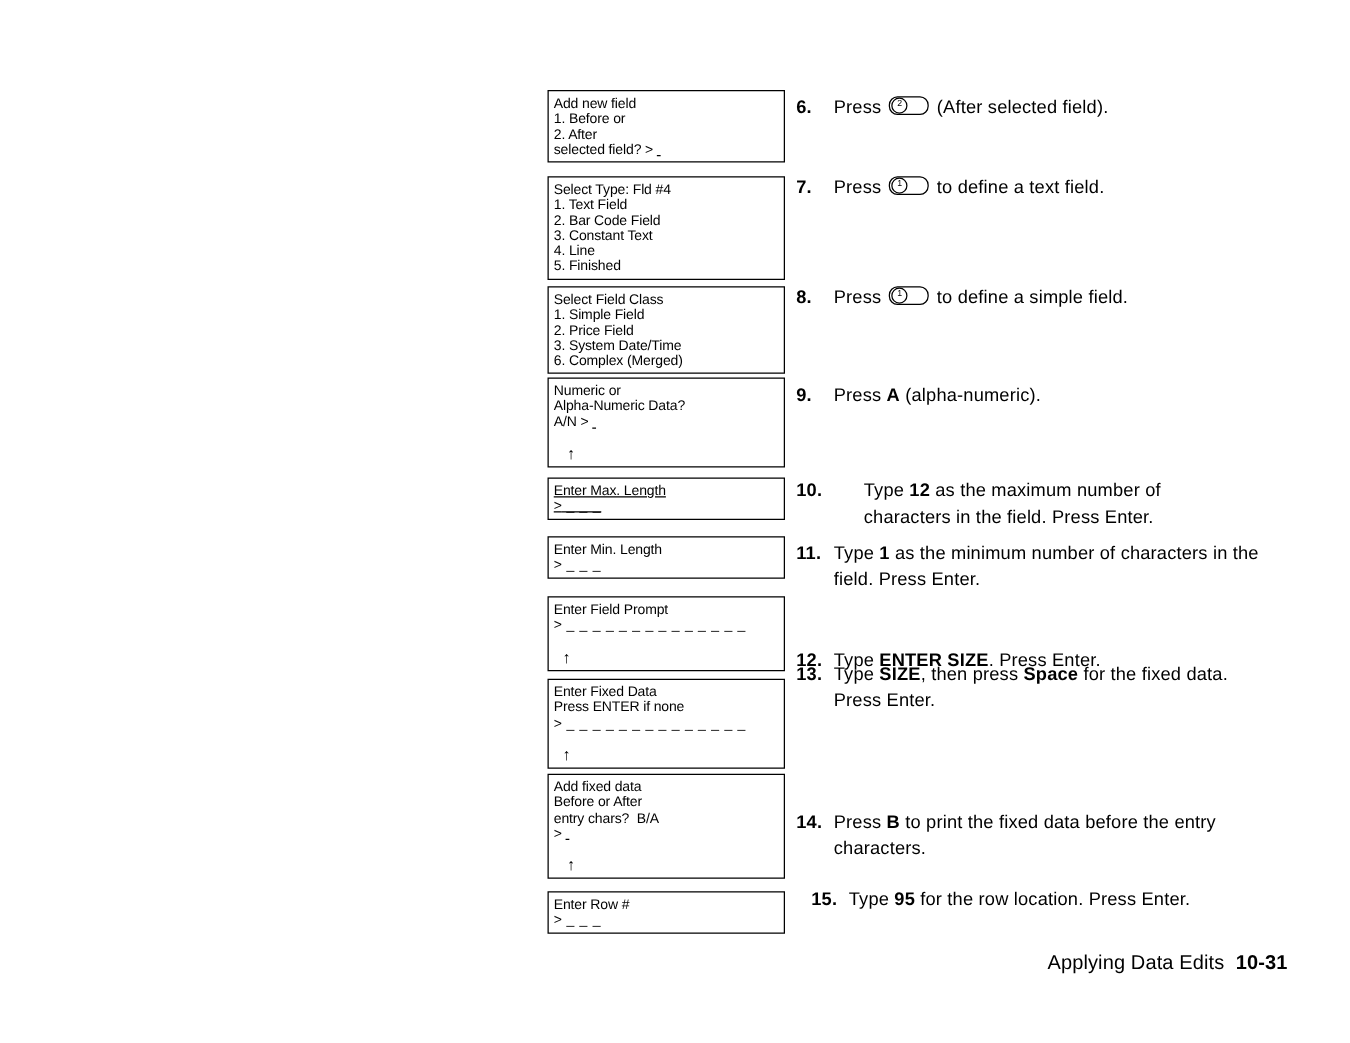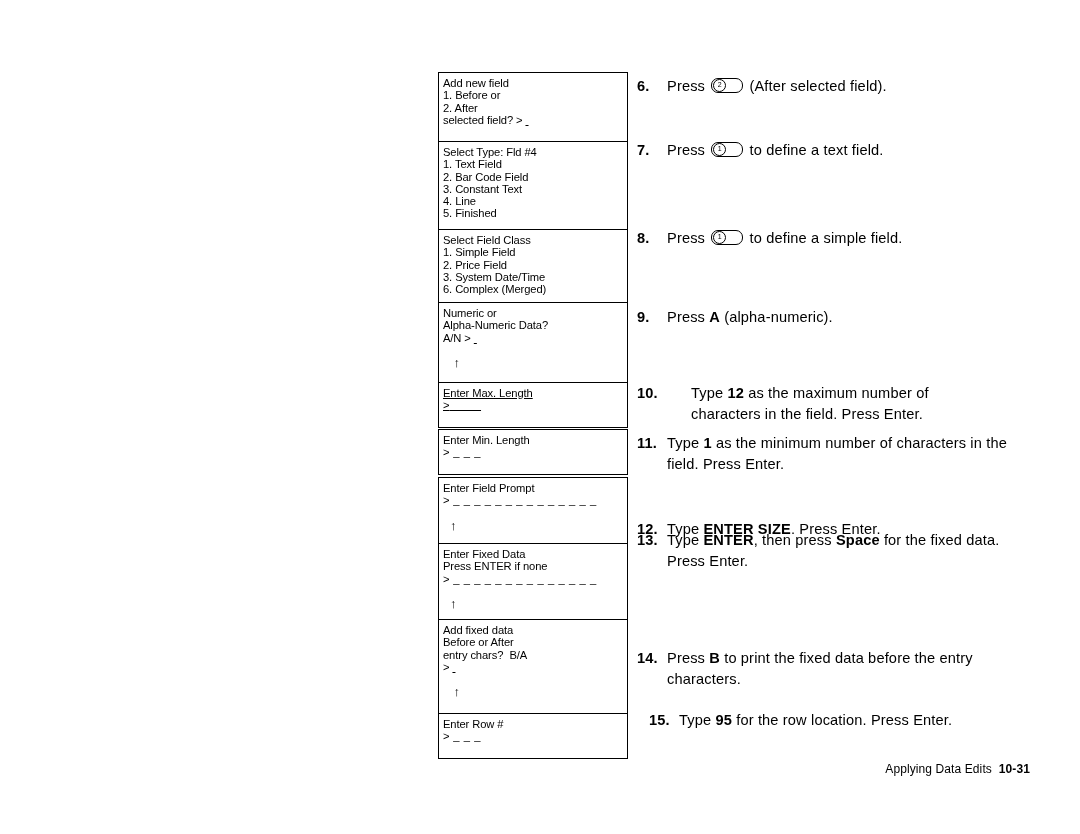--- a/index.html
+++ b/index.html
@@ -28,21 +28,21 @@
     position: absolute;
     left: 438px;
     top: 72px;
     width: 190px;
   }
   .lcd {
     box-sizing: border-box;
     width: 190px;
     border: 1.4px solid #000;
     background: #fff;
-    padding: 4px 0 15px 4px;
+    padding: 4px 0 3px 4px;
     margin-bottom: 5px;
     font-family: "Liberation Sans", sans-serif;
     font-size: 11.2px;
     line-height: 12.3px;
     letter-spacing: -0.1px;
   }
   .lcd .ln {
     white-space: pre;
     display: block;
   }
@@ -116,21 +116,21 @@
     text-align: center;
     font-family: "Liberation Sans", sans-serif;
     background: #fff;
   }
 
   
   .footer {
     position: absolute;
     right: 50px;
     top: 762px;
-    font-size: 12px;
+    font-size: 16px;
     letter-spacing: 0.1px;
     white-space: nowrap;
   }
   .footer .pg { font-weight: bold; }
 </style>
 </head>
 <body>
 
 <div id="page">
 
@@ -222,21 +222,21 @@
       <div class="step" style="top: 357px; width: 392px;">
         <span class="num">11.</span>
         <span class="body"><span>Type </span><b>1</b><span> as the minimum number of characters in the field.  Press Enter.</span></span>
       </div>
       <div class="step" style="top: 410px; width: 380px; margin-top: 33px;">
         <span class="num">12.</span>
         <span class="body"><span>Type </span><b>ENTER SIZE</b><span>.  Press Enter.</span></span>
       </div>
       <div class="step" style="top: 454px; width: 370px;">
         <span class="num">13.</span>
-        <span class="body"><span>Type </span><b>ENTER</b><span>, then press </span><b>Space</b><span> for the fixed data.  Press Enter.</span></span>
+        <span class="body"><span>Type </span><b>SIZE</b><span>, then press </span><b>Space</b><span> for the fixed data.  Press Enter.</span></span>
       </div>
       <div class="step" style="top: 572px; width: 392px;">
         <span class="num">14.</span>
         <span class="body"><span>Press </span><b>B</b><span> to print the fixed data before the entry characters.</span></span>
       </div>
       <div class="step" style="top: 634px; width: 380px; margin-left: 12px;">
         <span class="num">15.</span>
         <span class="body"><span>Type </span><b>95</b><span> for the row location.  Press Enter.</span></span>
       </div>
     </div>

